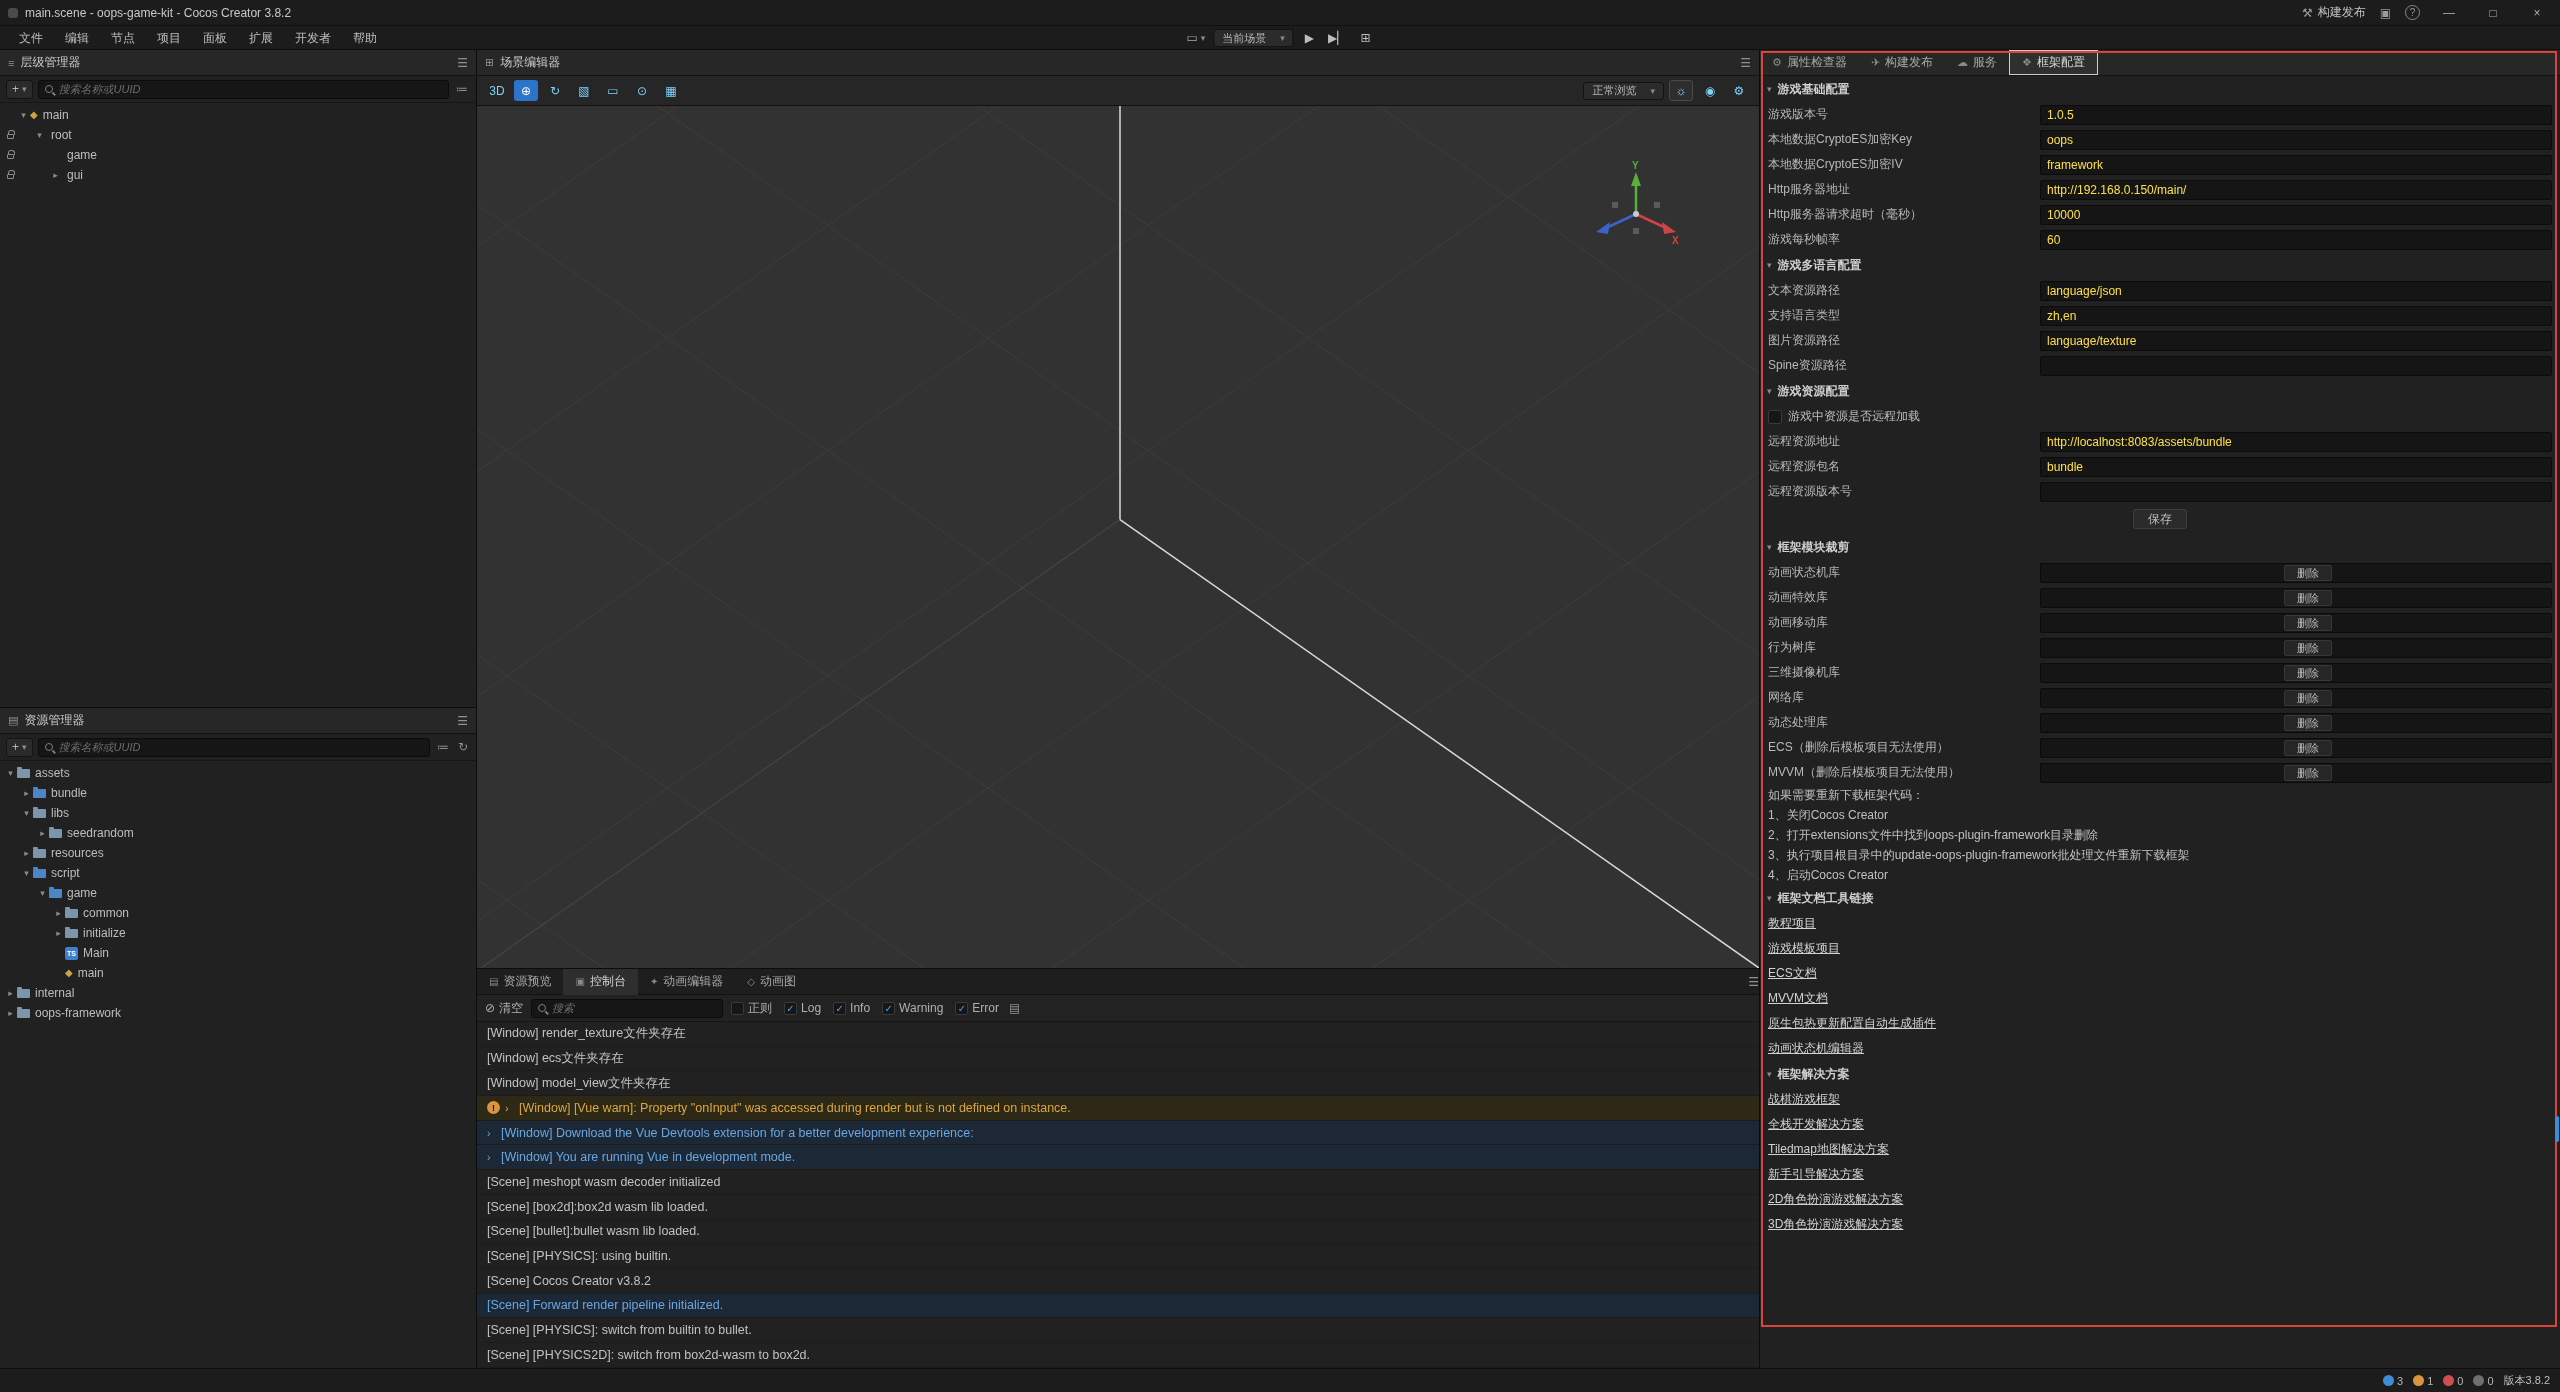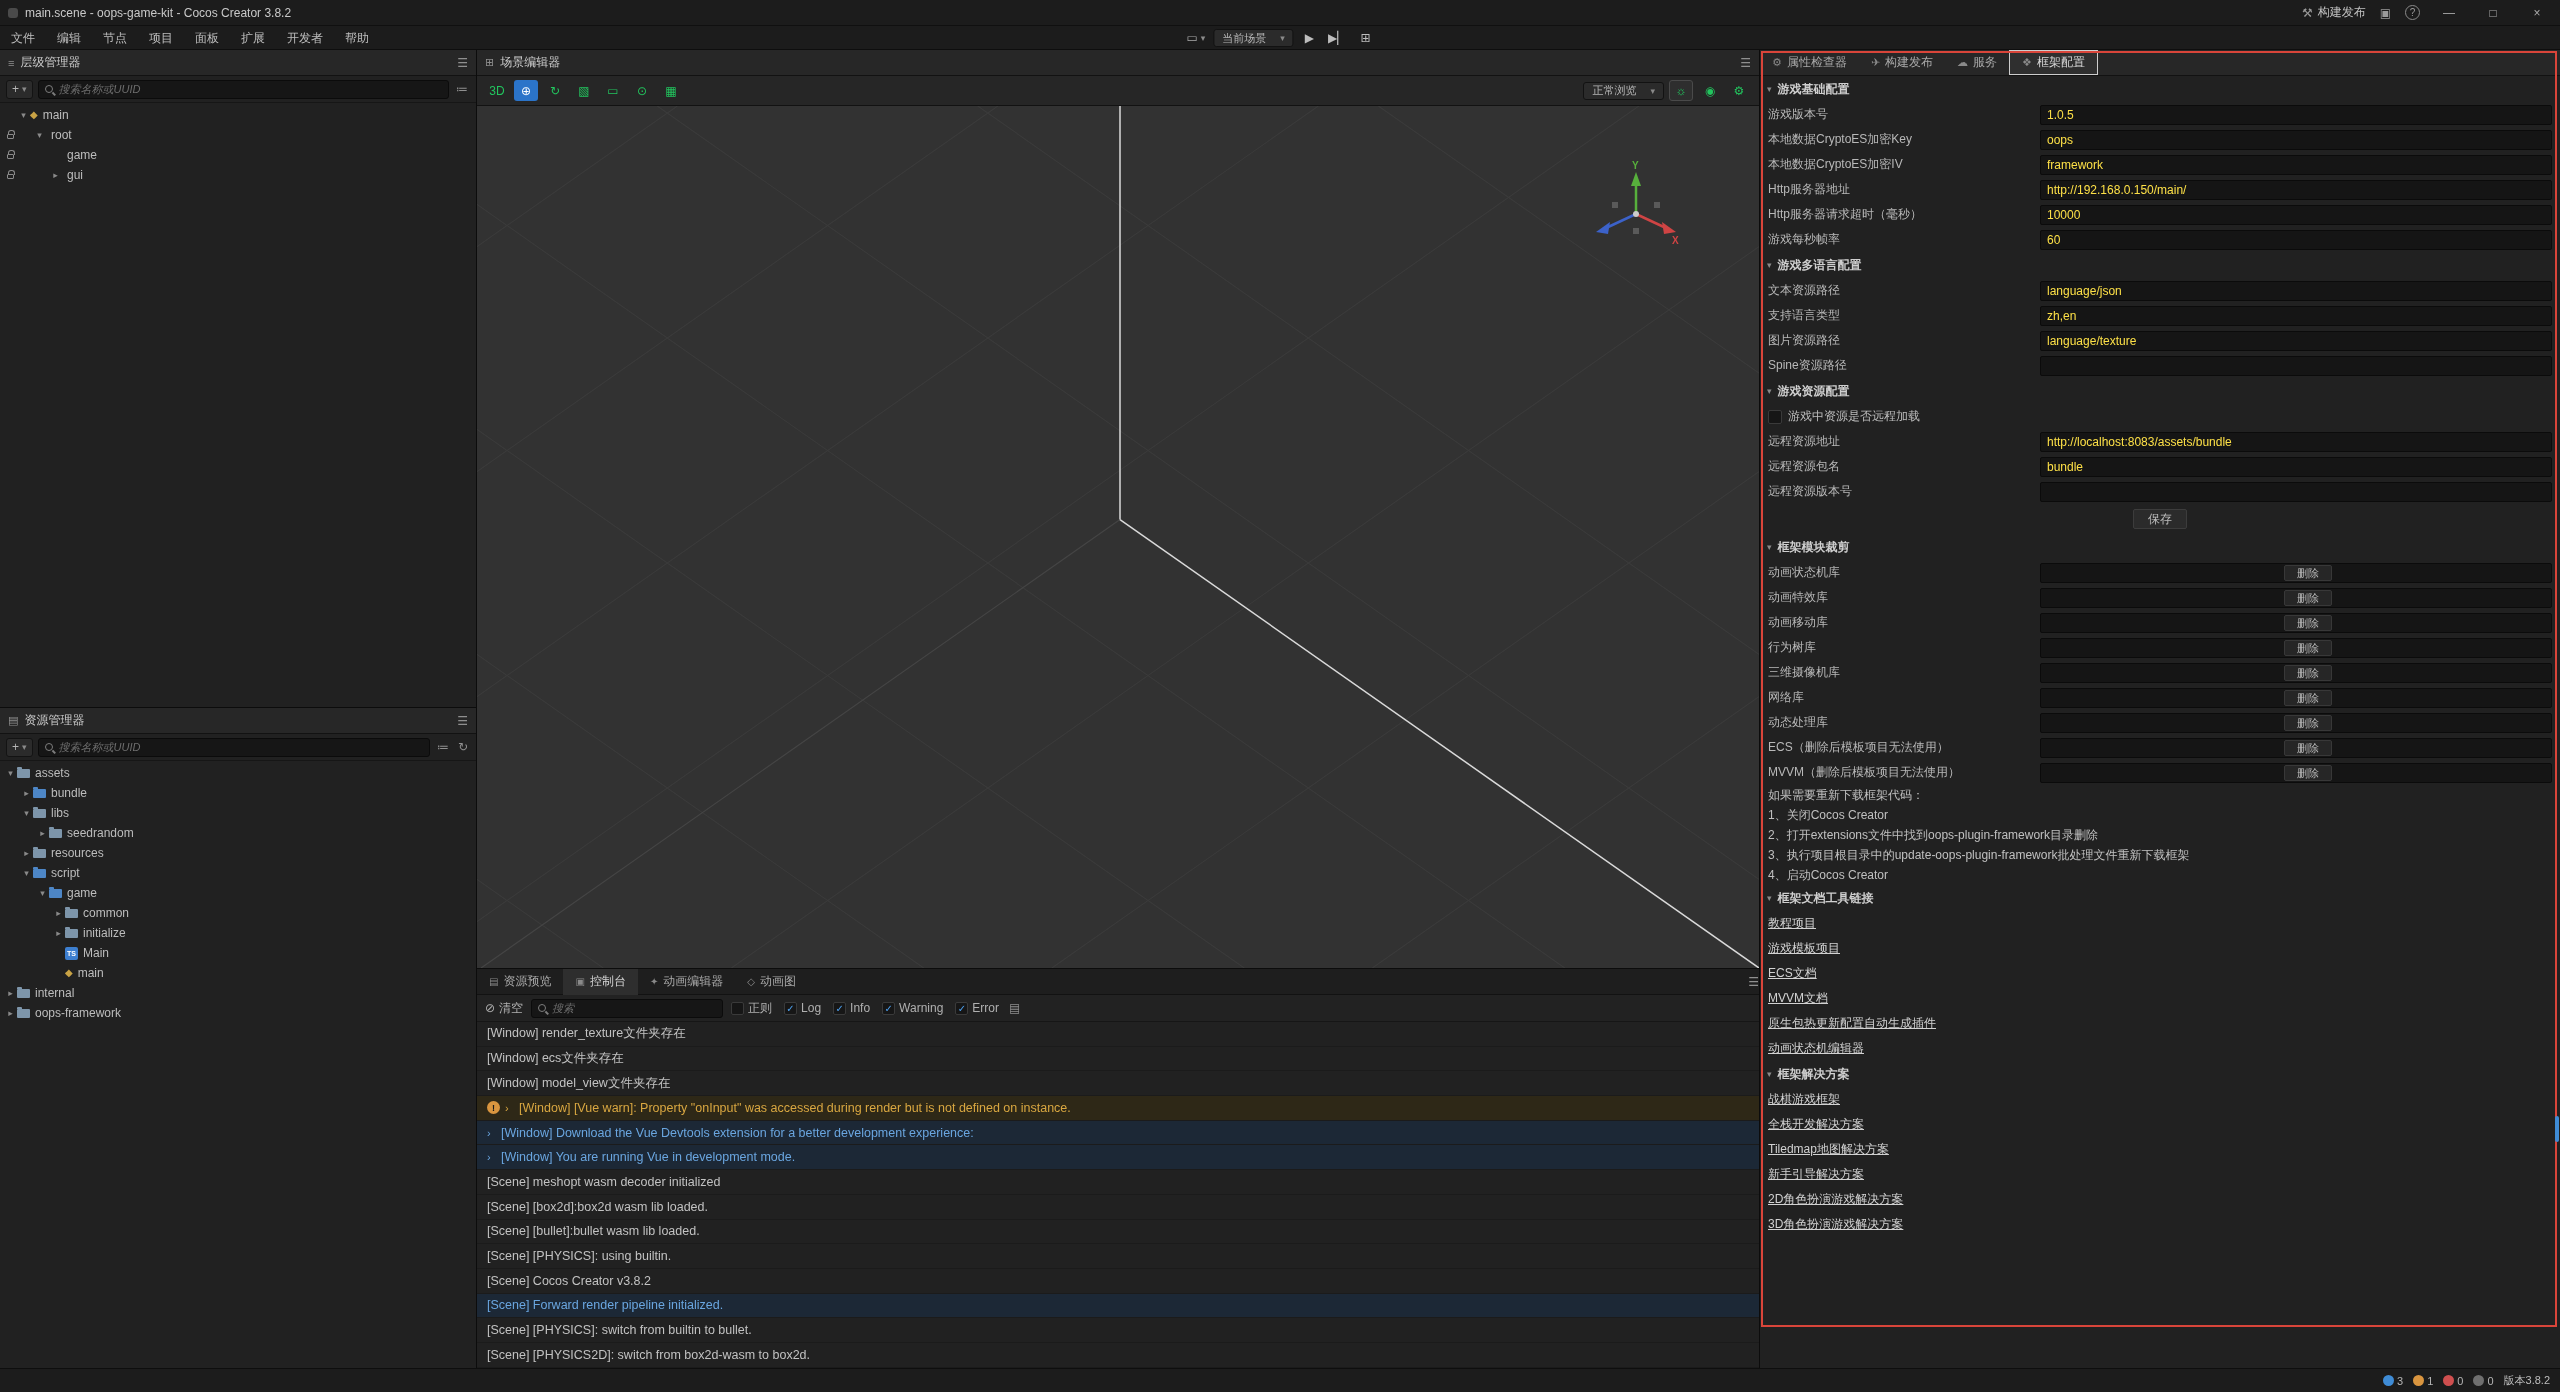--- a/index.html
+++ b/index.html
@@ -61,21 +61,21 @@
   .icon-folder-blue::before{content:'';position:absolute;top:-2px;left:0;width:5px;height:2px;background:inherit;border-radius:1px 1px 0 0;}
   .icon-ts{width:13px;height:13px;background:#3d7fd0;color:#fff;font-size:7px;font-weight:bold;display:flex;align-items:center;justify-content:center;border-radius:2px;}
   .icon-scene{color:#c9a345;font-size:10px;line-height:10px;}
   .icon-none{width:0;}
   .panel-hierarchy{height:658px;border-bottom:1px solid #0c0c0c;display:flex;flex-direction:column;}
   .panel-assets{flex:1;display:flex;flex-direction:column;min-height:0;}
 
   
   .panel-scene{flex:1;display:flex;flex-direction:column;min-height:0;}
   .scene-toolbar{height:30px;background:#262626;border-bottom:1px solid #121212;display:flex;align-items:center;padding:0 8px;gap:5px;flex:none;}
-  .tool-btn{min-width:24px;height:21px;border-radius:3px;display:flex;align-items:center;justify-content:center;color:#22c55e;font-size:12px;padding:0 4px;}
+  .tool-btn{min-width:24px;height:21px;border-radius:3px;display:flex;align-items:center;justify-content:center;color:#7dd3fc;font-size:12px;padding:0 4px;}
   .tool-btn.active{background:#2b74c9;color:#fff;}
   .tb-spacer{flex:1;}
   .scene-viewport{flex:1;position:relative;background:#323232;min-height:0;}
   .scene-viewport svg.vp{position:absolute;inset:0;width:100%;height:100%;}
   .gizmo{position:absolute;top:54px;right:75px;}
 
   
   .panel-console{height:400px;display:flex;flex-direction:column;border-top:1px solid #0c0c0c;}
   .console-tabs{height:26px;background:#1e1e1e;display:flex;align-items:center;border-bottom:1px solid #121212;flex:none;}
   .ctab{height:26px;display:flex;align-items:center;gap:5px;padding:0 12px;font-size:12px;color:#a8a8a8;}
@@ -140,21 +140,21 @@
         </span>
       <span class="tb-ico">▣</span>
       <span class="help-circle">?</span>
       <span class="win-btn">—</span>
       <span class="win-btn">□</span>
       <span class="win-btn">×</span>
     </div>
   </div>
 
   <div class="menubar">
-    <div id="menu-items" style="display:flex;">
+    <div id="menu-items" style="display:flex;margin-left:8px;">
         <div class="menu-item">文件</div>
         <div class="menu-item">编辑</div>
         <div class="menu-item">节点</div>
         <div class="menu-item">项目</div>
         <div class="menu-item">面板</div>
         <div class="menu-item">扩展</div>
         <div class="menu-item">开发者</div>
         <div class="menu-item">帮助</div>
       </div>
     <div class="center-tools">

